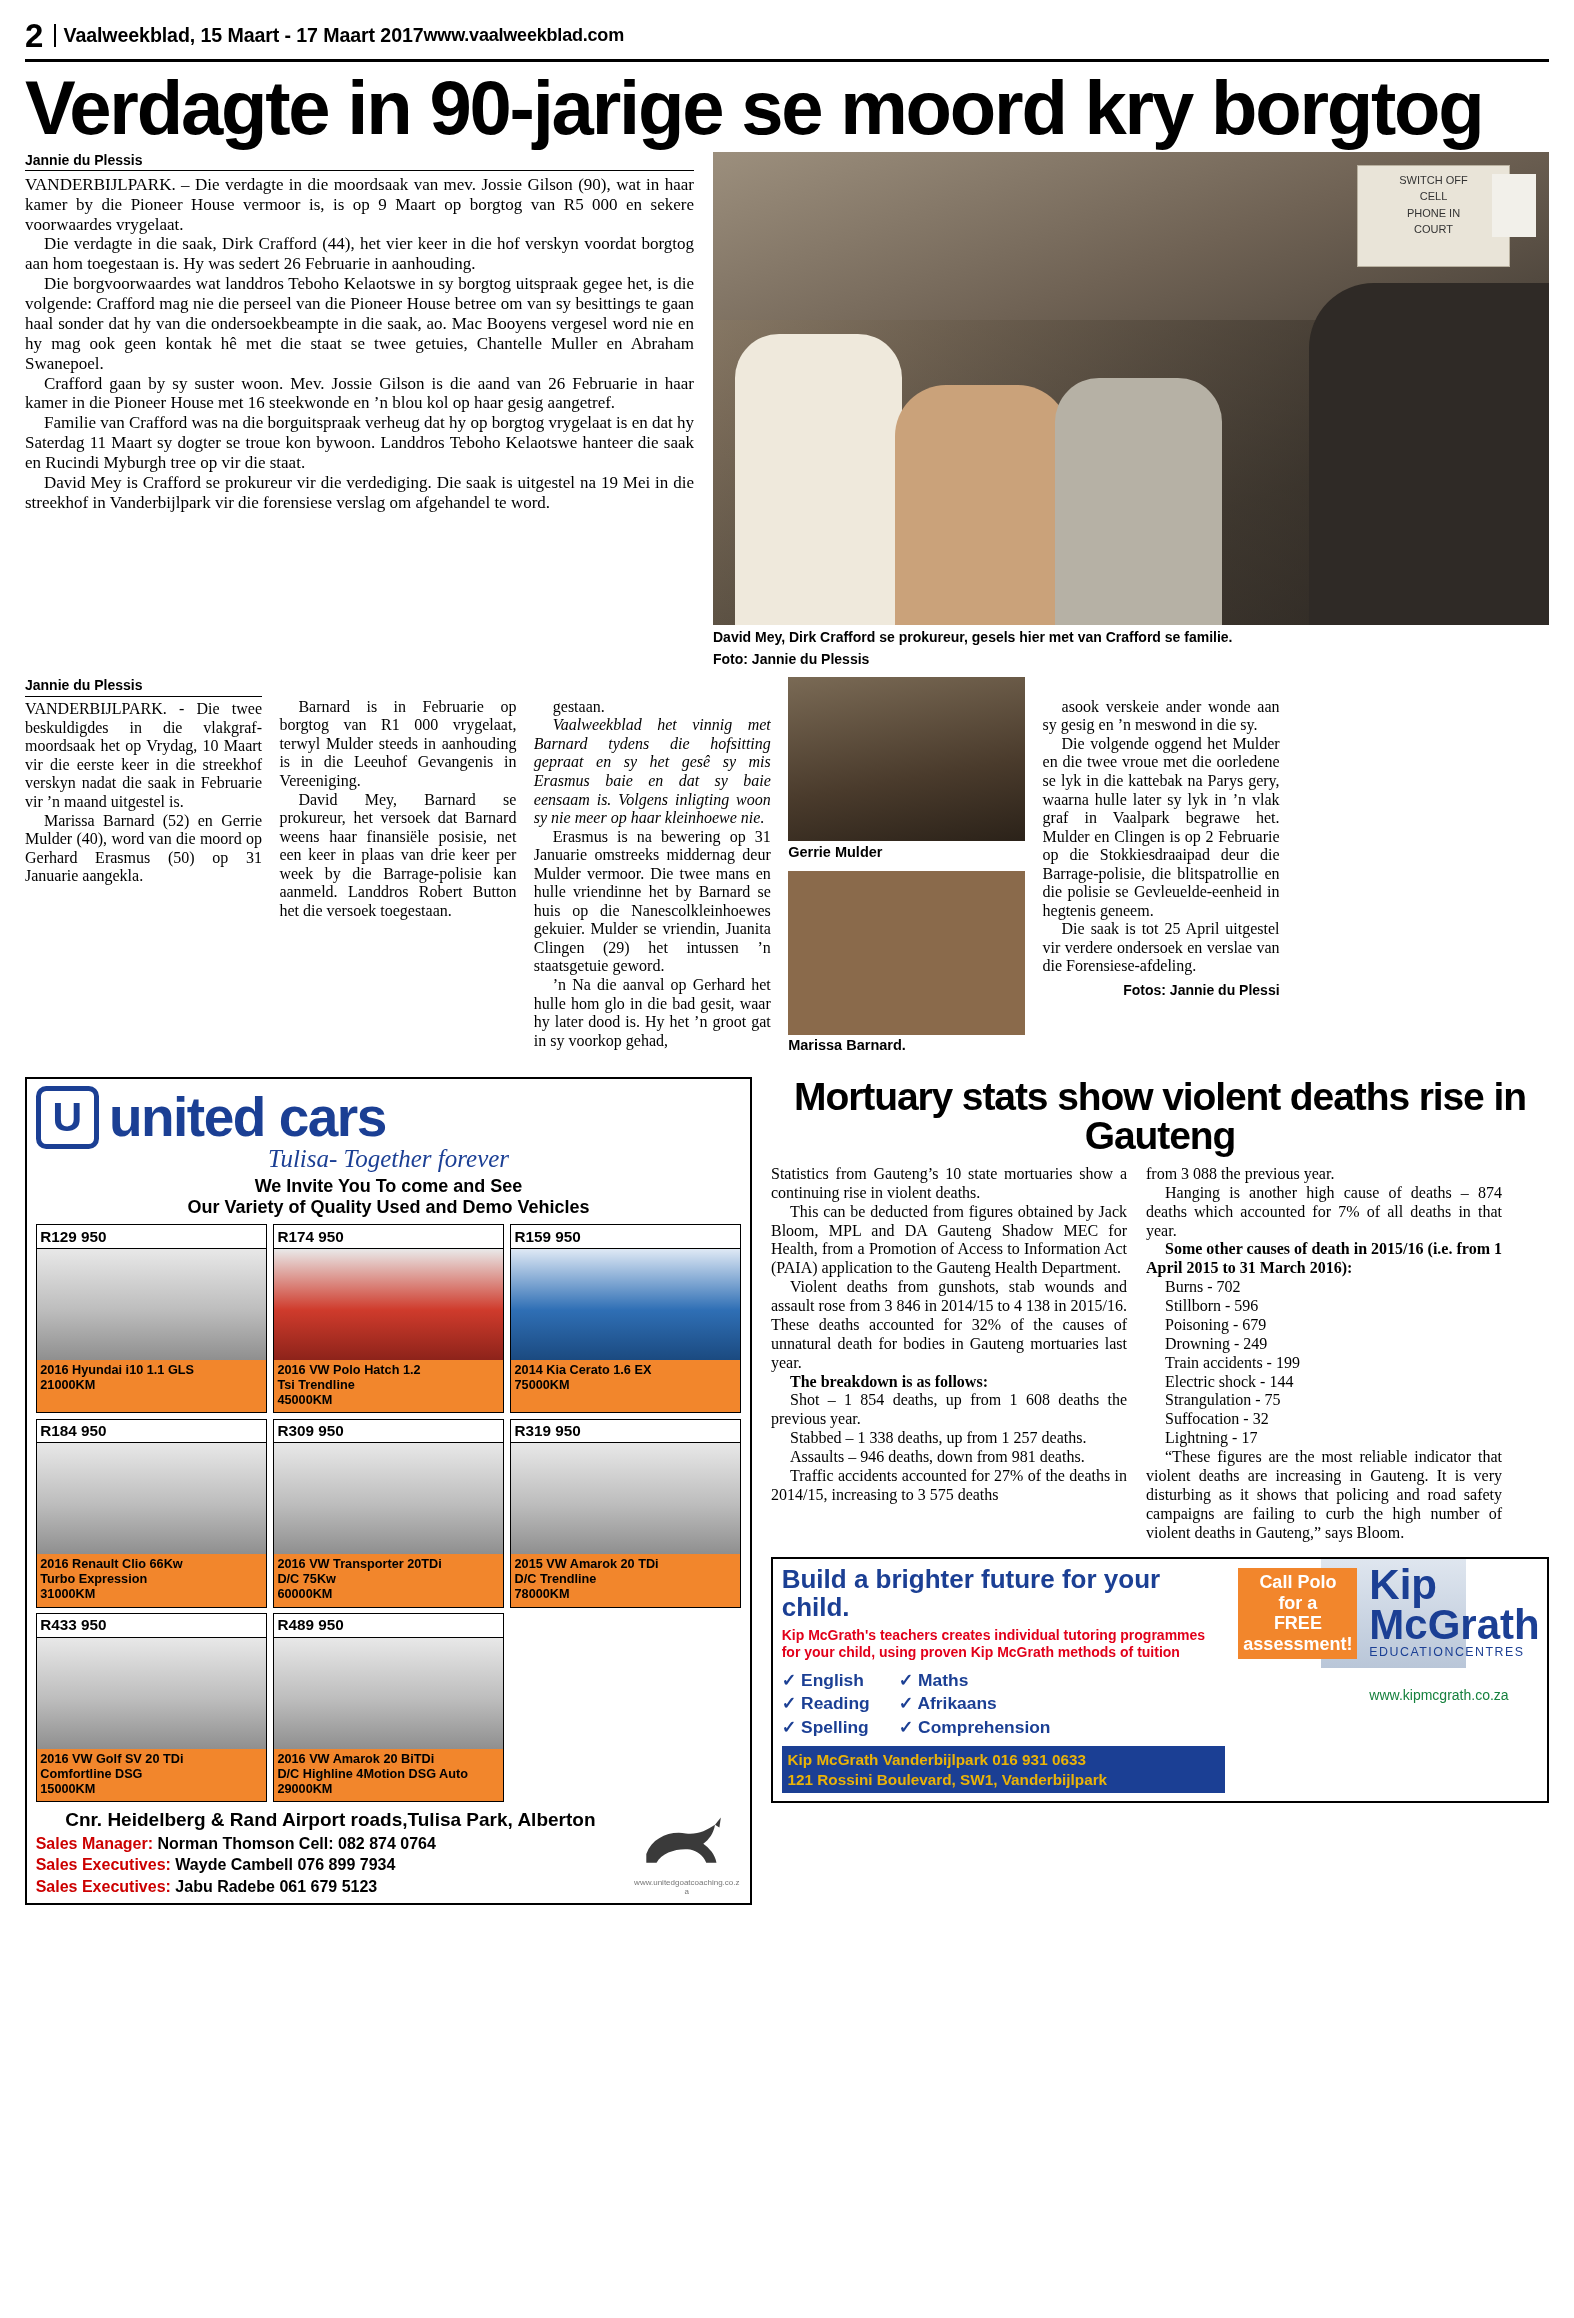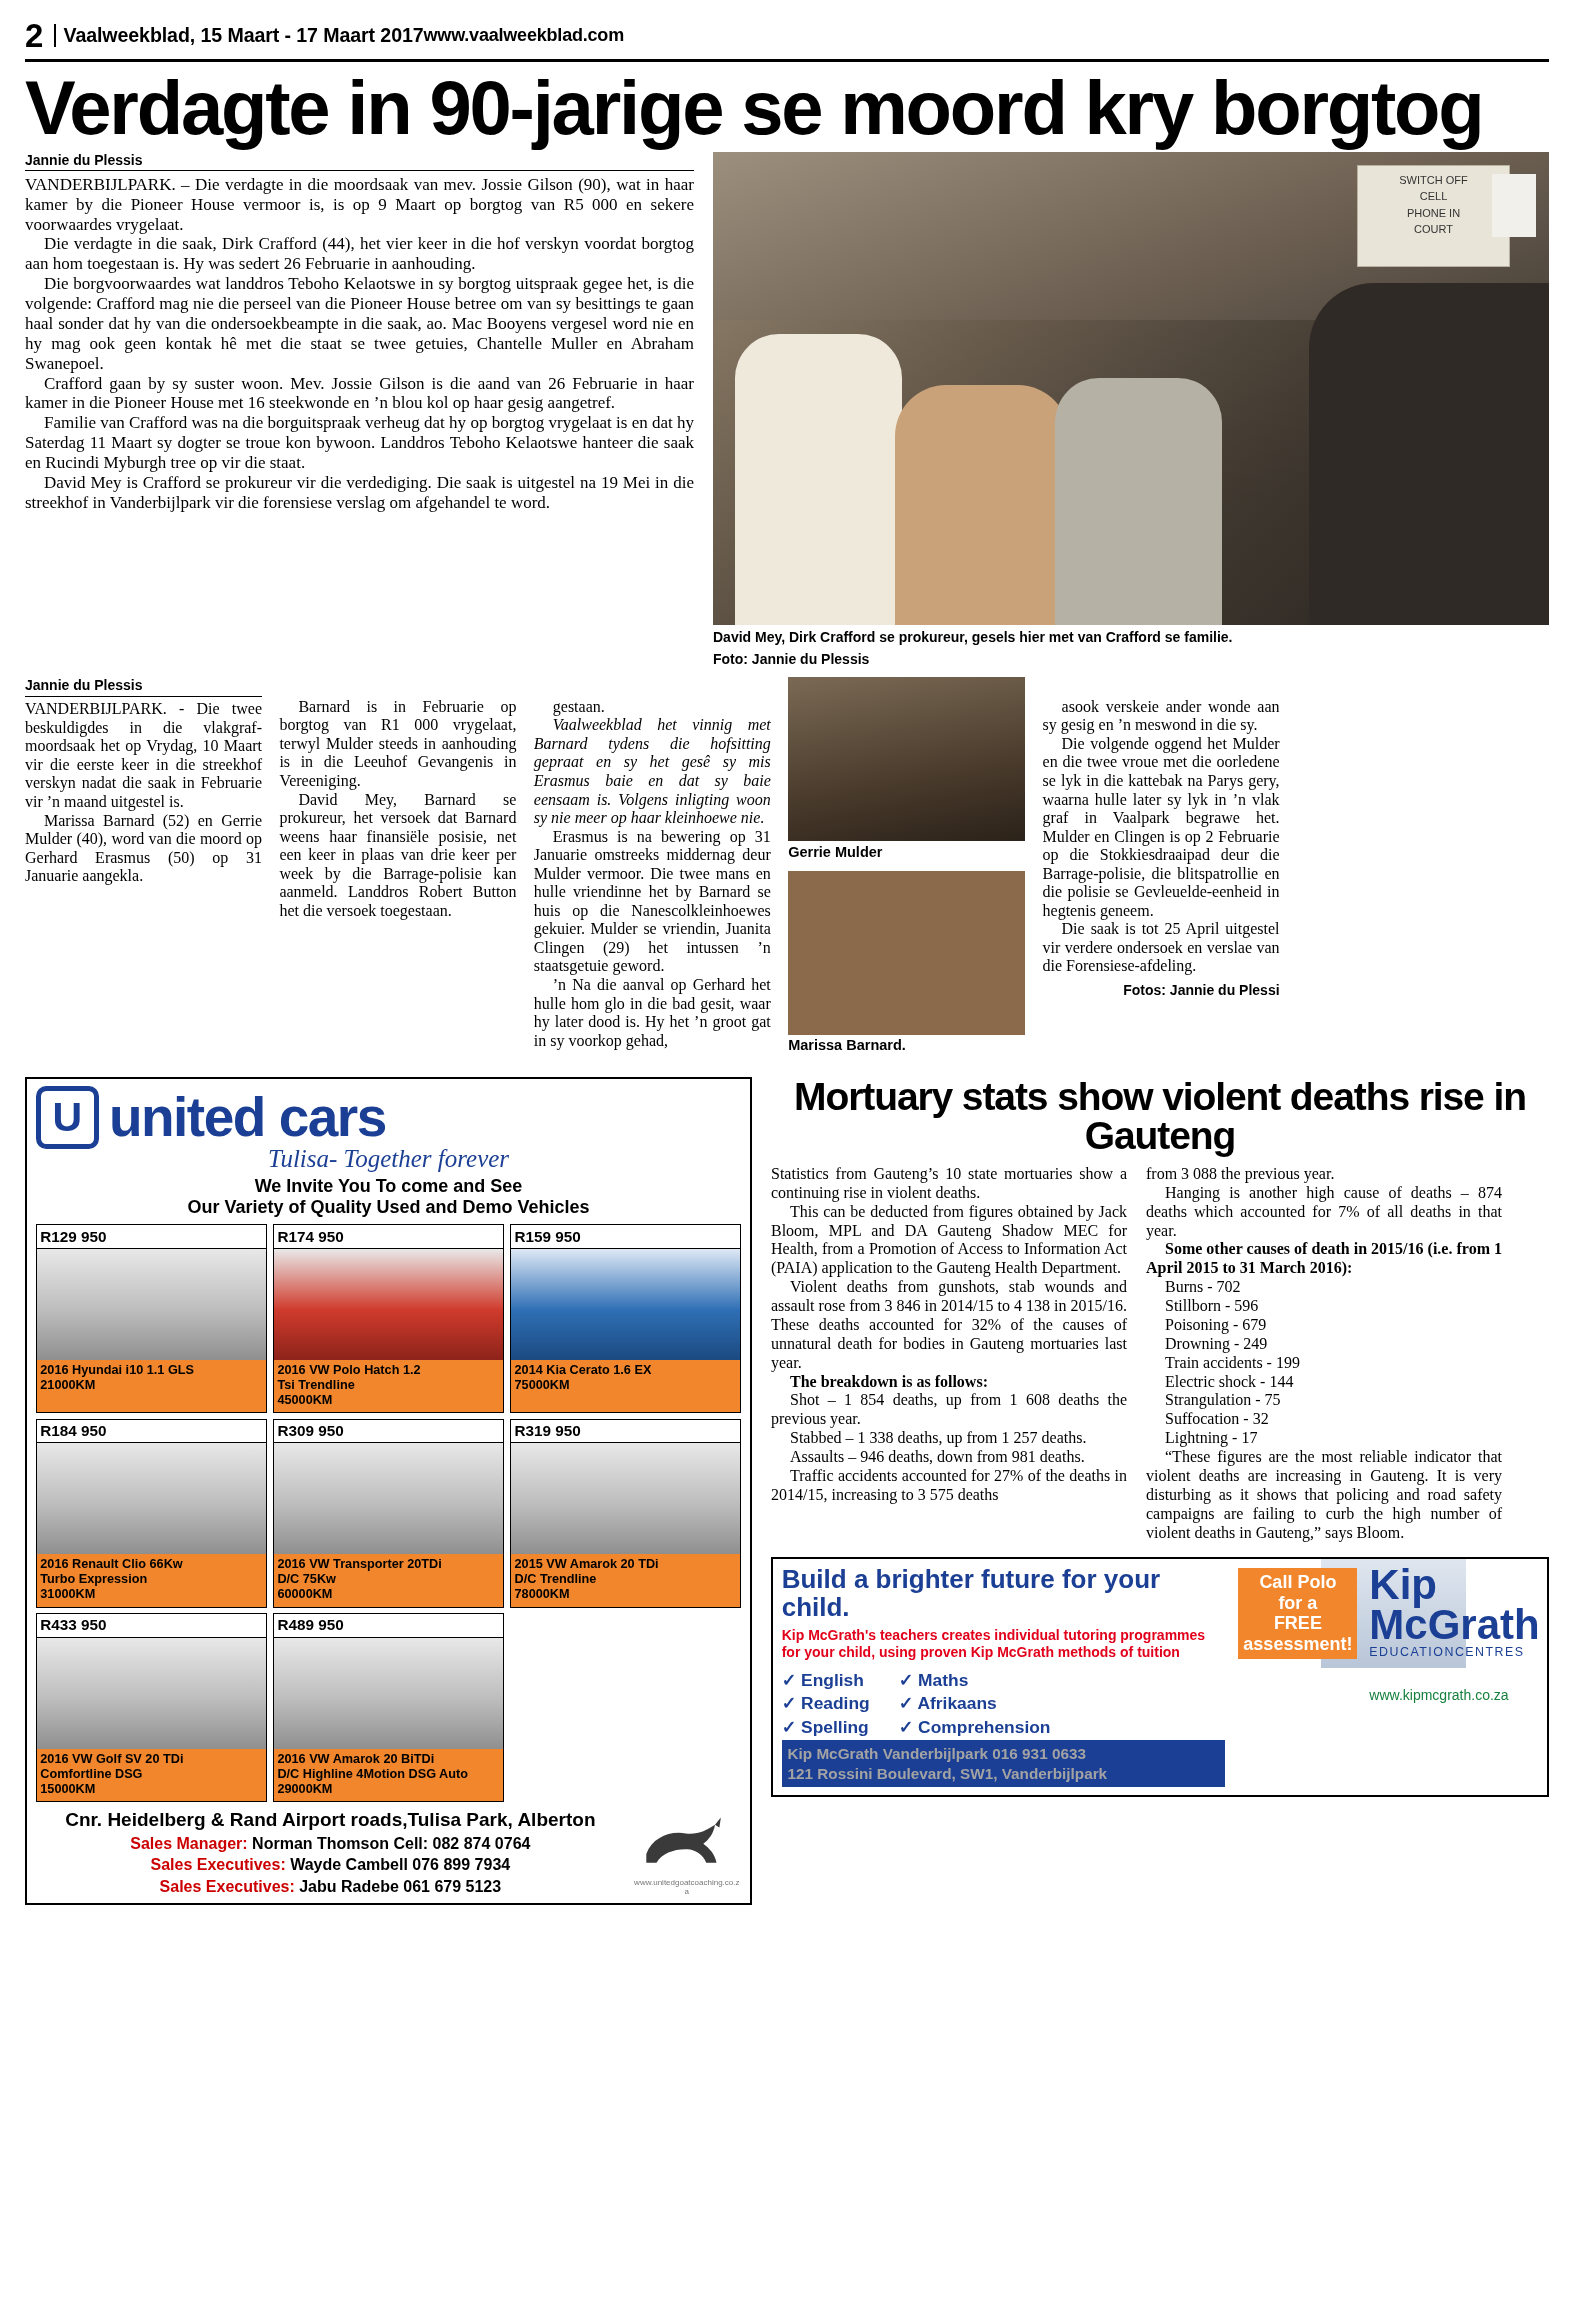--- a/index.html
+++ b/index.html
@@ -195,21 +195,21 @@
   }
   .car-img{height:111px;background:#c9c9c9;}
   .car-desc{
     font-family:"Liberation Sans", sans-serif;font-weight:bold;font-size:12.7px;
     padding:2.9px 3.6px 4.4px 3.6px;line-height:1.18;
   }
   .uc-addr{
     font-family:"Liberation Sans", sans-serif;font-weight:bold;font-size:19px;text-align:center;margin-top:7.3px;
   }
   .uc-line{
-    font-family:"Liberation Sans", sans-serif;font-weight:bold;font-size:16px;text-align:center;margin-top:3.6px;
+    font-family:"Liberation Sans", sans-serif;font-weight:bold;font-size:16px;text-align:left;margin-top:3.6px;
   }
   .uc-line .red{color:#c00;}
   .uc-foot{
     background:#f2862c;border-top:1.5px solid #000;margin-top:5.8px;padding:3.6px 2.9px;
     font-family:"Liberation Sans", sans-serif;font-weight:bold;font-size:13px;text-align:center;line-height:1.25;
   }
   .uc-bottomrow{display:flex;align-items:flex-end;gap:7.3px;}
   .uc-bottomrow .lefttxt{flex:1;}
   .uc-stamp{width:109px;text-align:center;}
   .uc-stamp-logo{
@@ -235,22 +235,22 @@
     font-family:"Liberation Sans", sans-serif;font-weight:bold;font-size:26px;color:#1b3f94;line-height:1.05;
   }
   .kip-p{
     font-family:"Liberation Sans", sans-serif;font-weight:bold;font-size:14px;color:#e2001a;line-height:1.25;margin-top:5.8px;
   }
   .kip-subj{display:flex;gap:29px;margin-top:7.3px;}
   .kip-subj div{
     font-family:"Liberation Sans", sans-serif;font-weight:bold;font-size:17.4px;color:#1b3f94;line-height:1.35;
   }
   .kip-bar{
-    background:#1b3f94;color:#a3a3a3;font-family:"Liberation Sans", sans-serif;font-weight:bold;font-size:15.3px;
-    padding:3.6px 5.8px;margin-top:1px;line-height:1.3;
+    background:#1b3f94;color:#eab308;font-family:"Liberation Sans", sans-serif;font-weight:bold;font-size:15.3px;
+    padding:3.6px 5.8px;margin-top:7px;line-height:1.3;
   }
   .kip-right{width:313px;position:relative;background:#fff;border-left:0;}
   .kip-call{
     position:absolute;left:4.4px;top:8.7px;width:116px;background:#f2862c;color:#fff;
     font-family:"Liberation Sans", sans-serif;font-weight:bold;font-size:18px;text-align:center;
     line-height:1.15;padding:4.4px 1.5px;
   }
   .kip-logo{
     position:absolute;right:7.3px;top:5.8px;text-align:left;
   }

